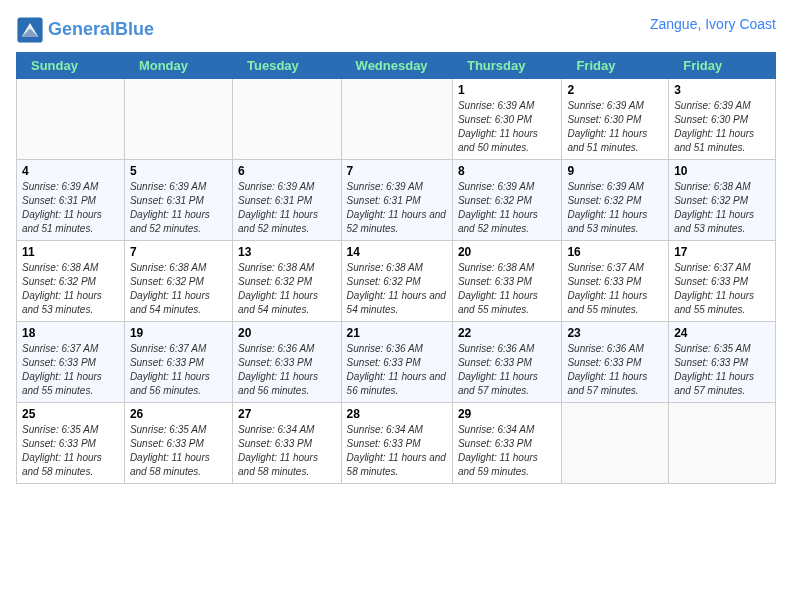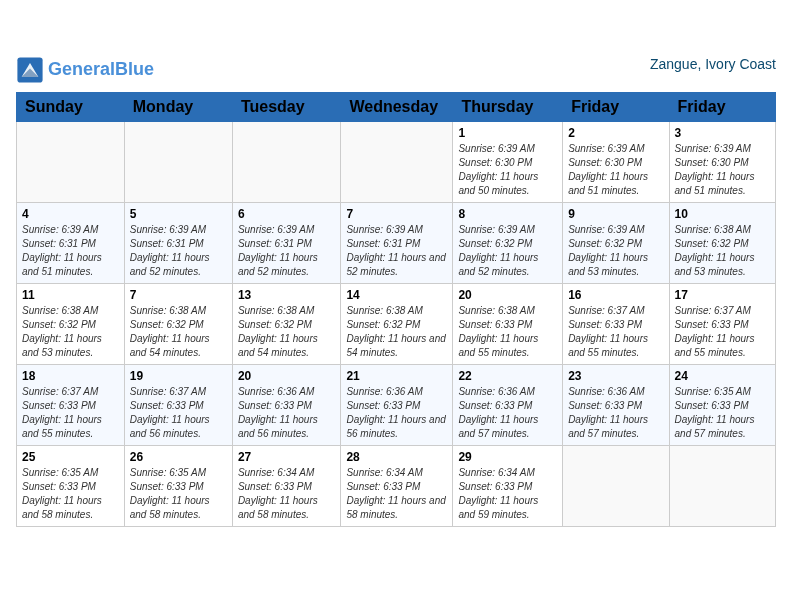--- a/index.html
+++ b/index.html
@@ -8,21 +8,20 @@
       background: #fff;
       width: 792px;
       min-height: 612px;
       padding: 16px;
     }
     .header-area {
       display: flex;
       justify-content: space-between;
       align-items: flex-start;
       margin-bottom: 8px;
-      margin-top: 40px;
     }
     .logo {
       display: flex;
       align-items: center;
       gap: 4px;
     }
     .logo-text {
       font-size: 18px;
       font-weight: bold;
       color: #333;
@@ -39,33 +38,33 @@
       text-align: right;
     }
     .main-title {
       font-size: 36px;
       font-weight: bold;
       color: #333;
       line-height: 1.1;
     }
     .subtitle {
       font-size: 14px;
-      color: #0c4a6e;
+      color: #3b82f6;
     }
     table {
       width: 100%;
       border-collapse: collapse;
       font-size: 10.5px;
     }
     th {
       background-color: #2a6db5;
-      color: #000000;
+      color: #86efac;
       text-align: left;
-      padding: 5px 8px;
-      font-size: 16px;
+      padding: 5px 14px;
+      font-size: 13px;
       font-weight: bold;
       border: 1px solid #2a6db5;
     }
     td {
       border: 1px solid #ccc;
       vertical-align: top;
       padding: 4px 5px;
       width: 113px;
       min-height: 80px;
       background: #fff;

